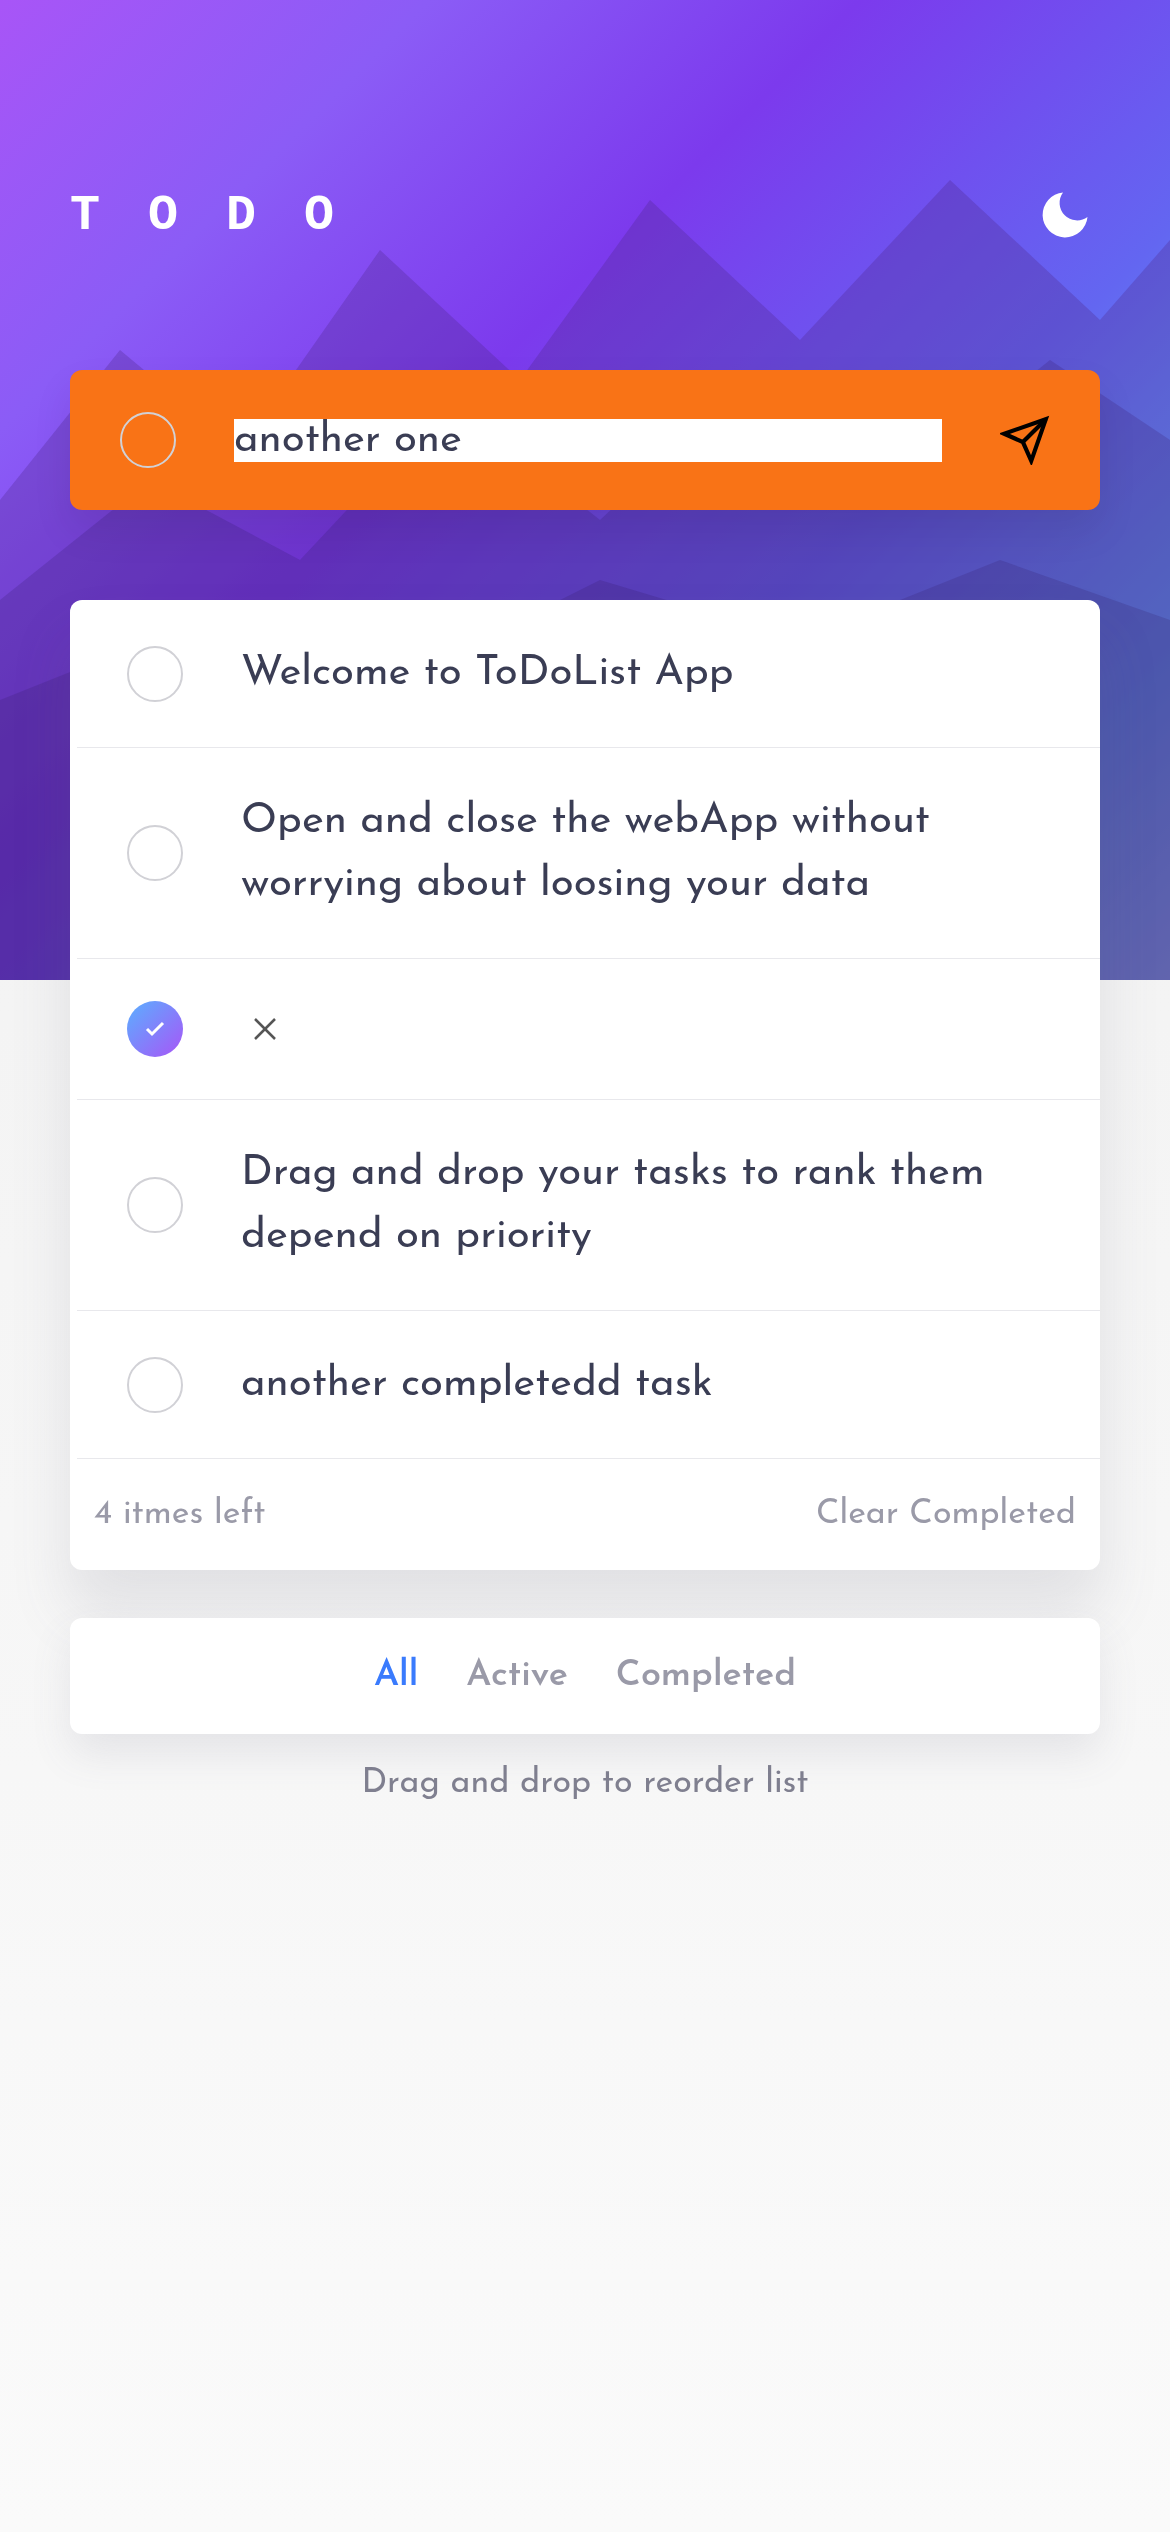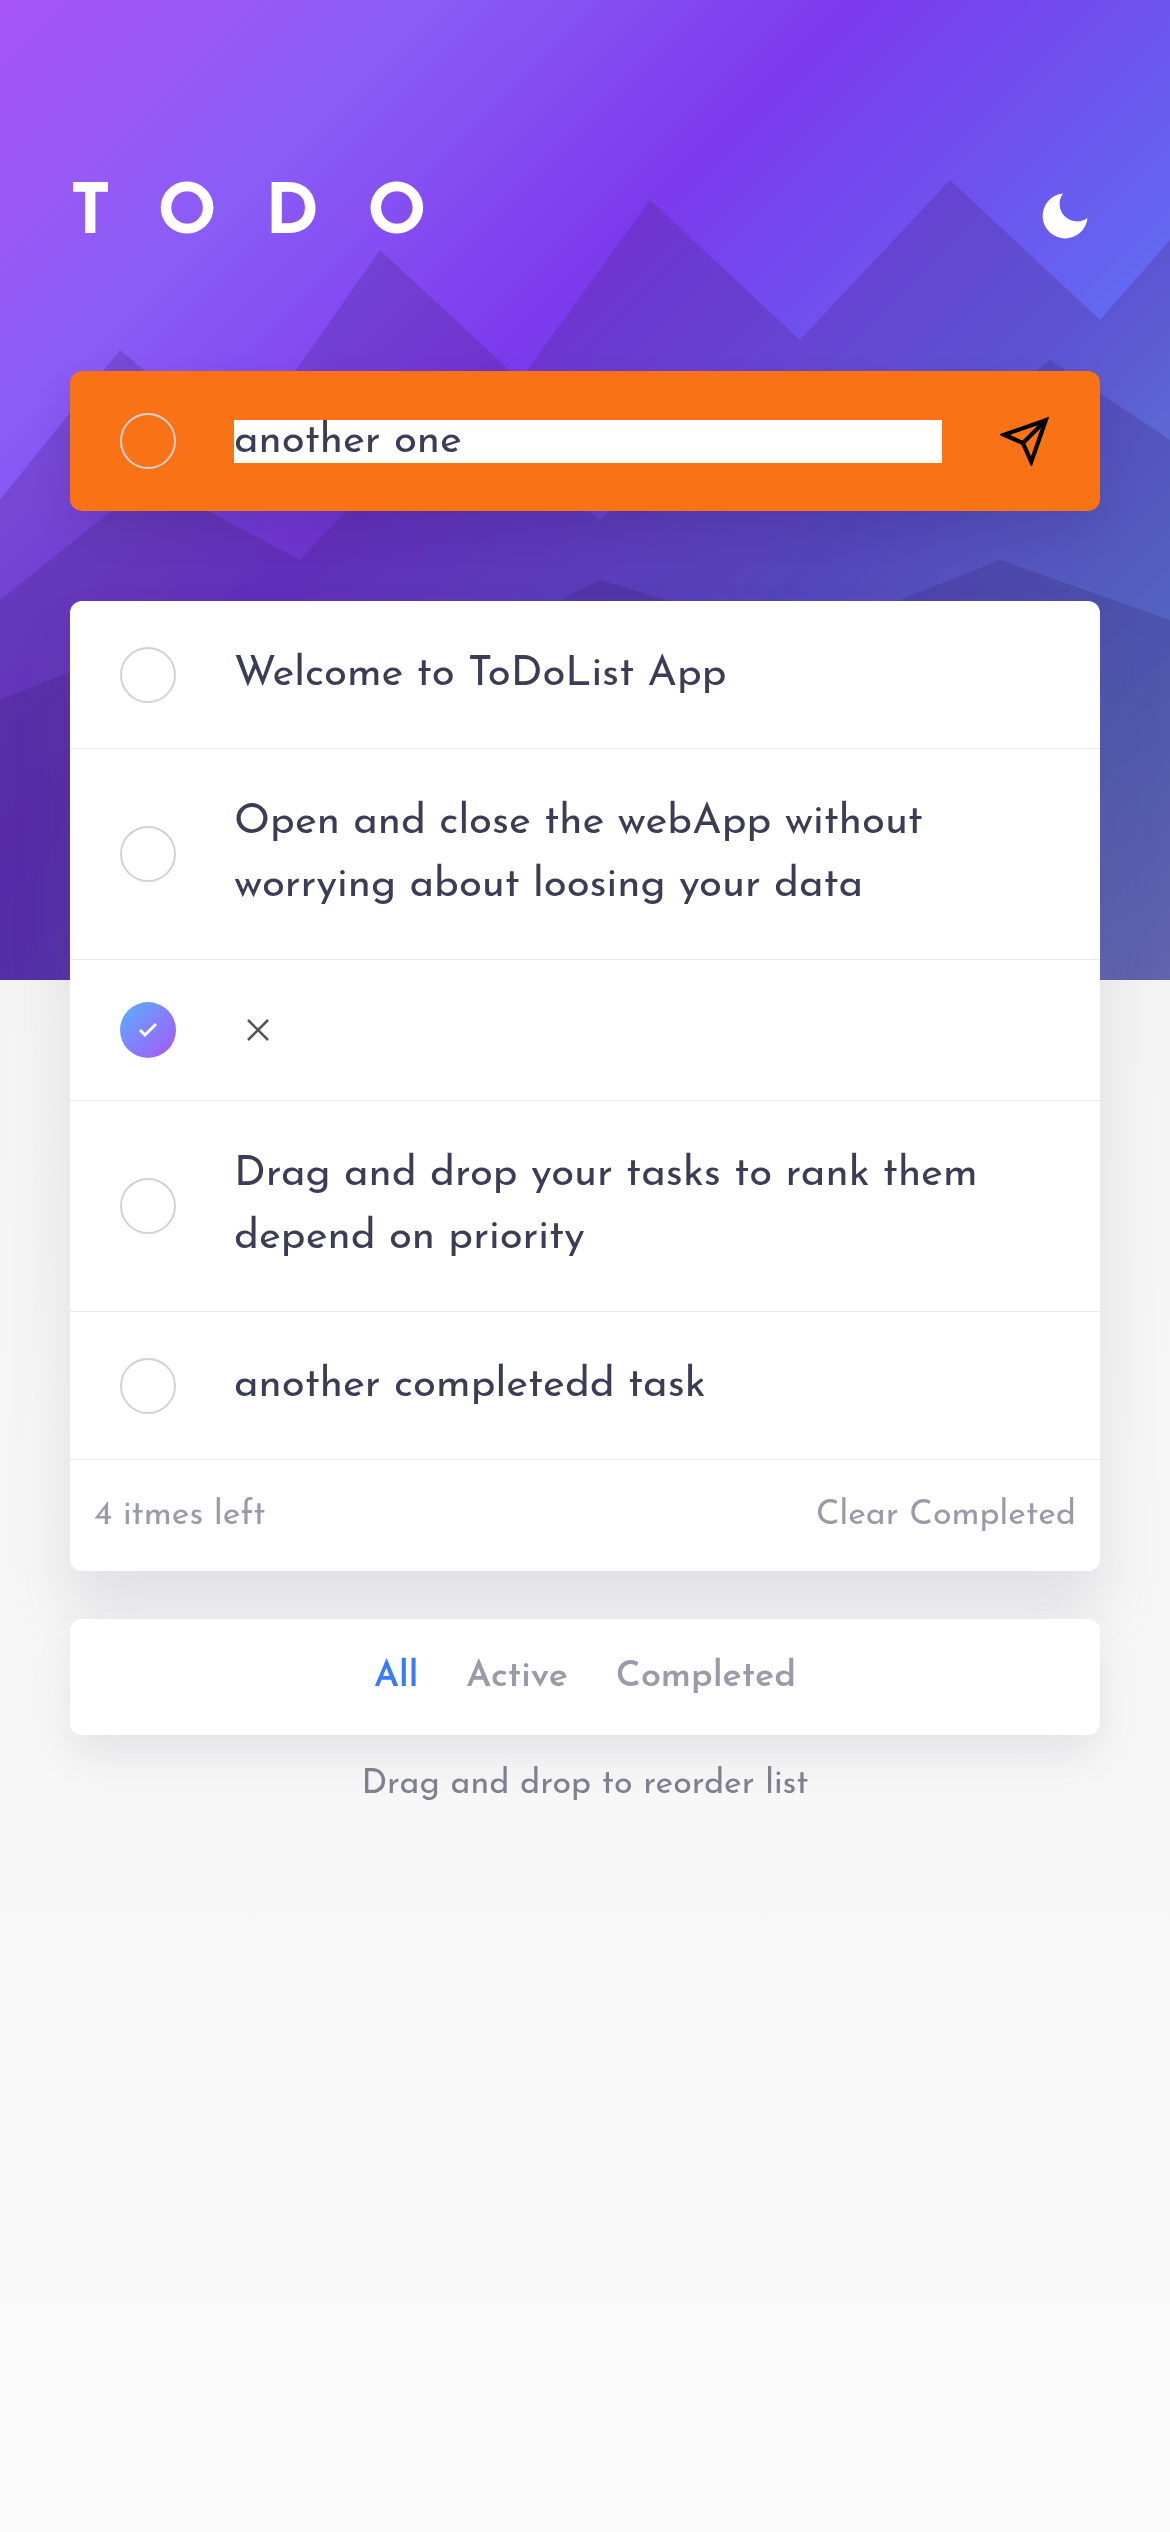--- a/index.html
+++ b/index.html
@@ -42,23 +42,24 @@
 .header {
   position: relative;
   display: flex;
   justify-content: space-between;
   align-items: center;
   padding: 180px 70px 0 70px;
 }
 
 .logo {
   color: white;
-  font-size: 70px;
+  font-size: 50px;
   font-weight: 700;
   letter-spacing: 48px;
+  font-family: Liberation Mono, monospace;
 }
 
 .theme-toggle {
   width: 70px;
   height: 70px;
   display: flex;
   align-items: center;
   justify-content: center;
   cursor: pointer;
 }
@@ -124,20 +125,21 @@
   border-radius: 12px;
   box-shadow: 0 40px 60px rgba(100,100,120,0.15);
 }
 
 .todo-item {
   display: flex;
   align-items: center;
   padding: 42px 50px;
   gap: 58px;
   border-bottom: 1px solid #e8e8ec;
+  margin-left: 7px;
 }
 
 .todo-text {
   flex: 1;
   font-size: 42px;
   color: #3a3d54;
   line-height: 1.5;
 }
 
 .todo-text.completed {

